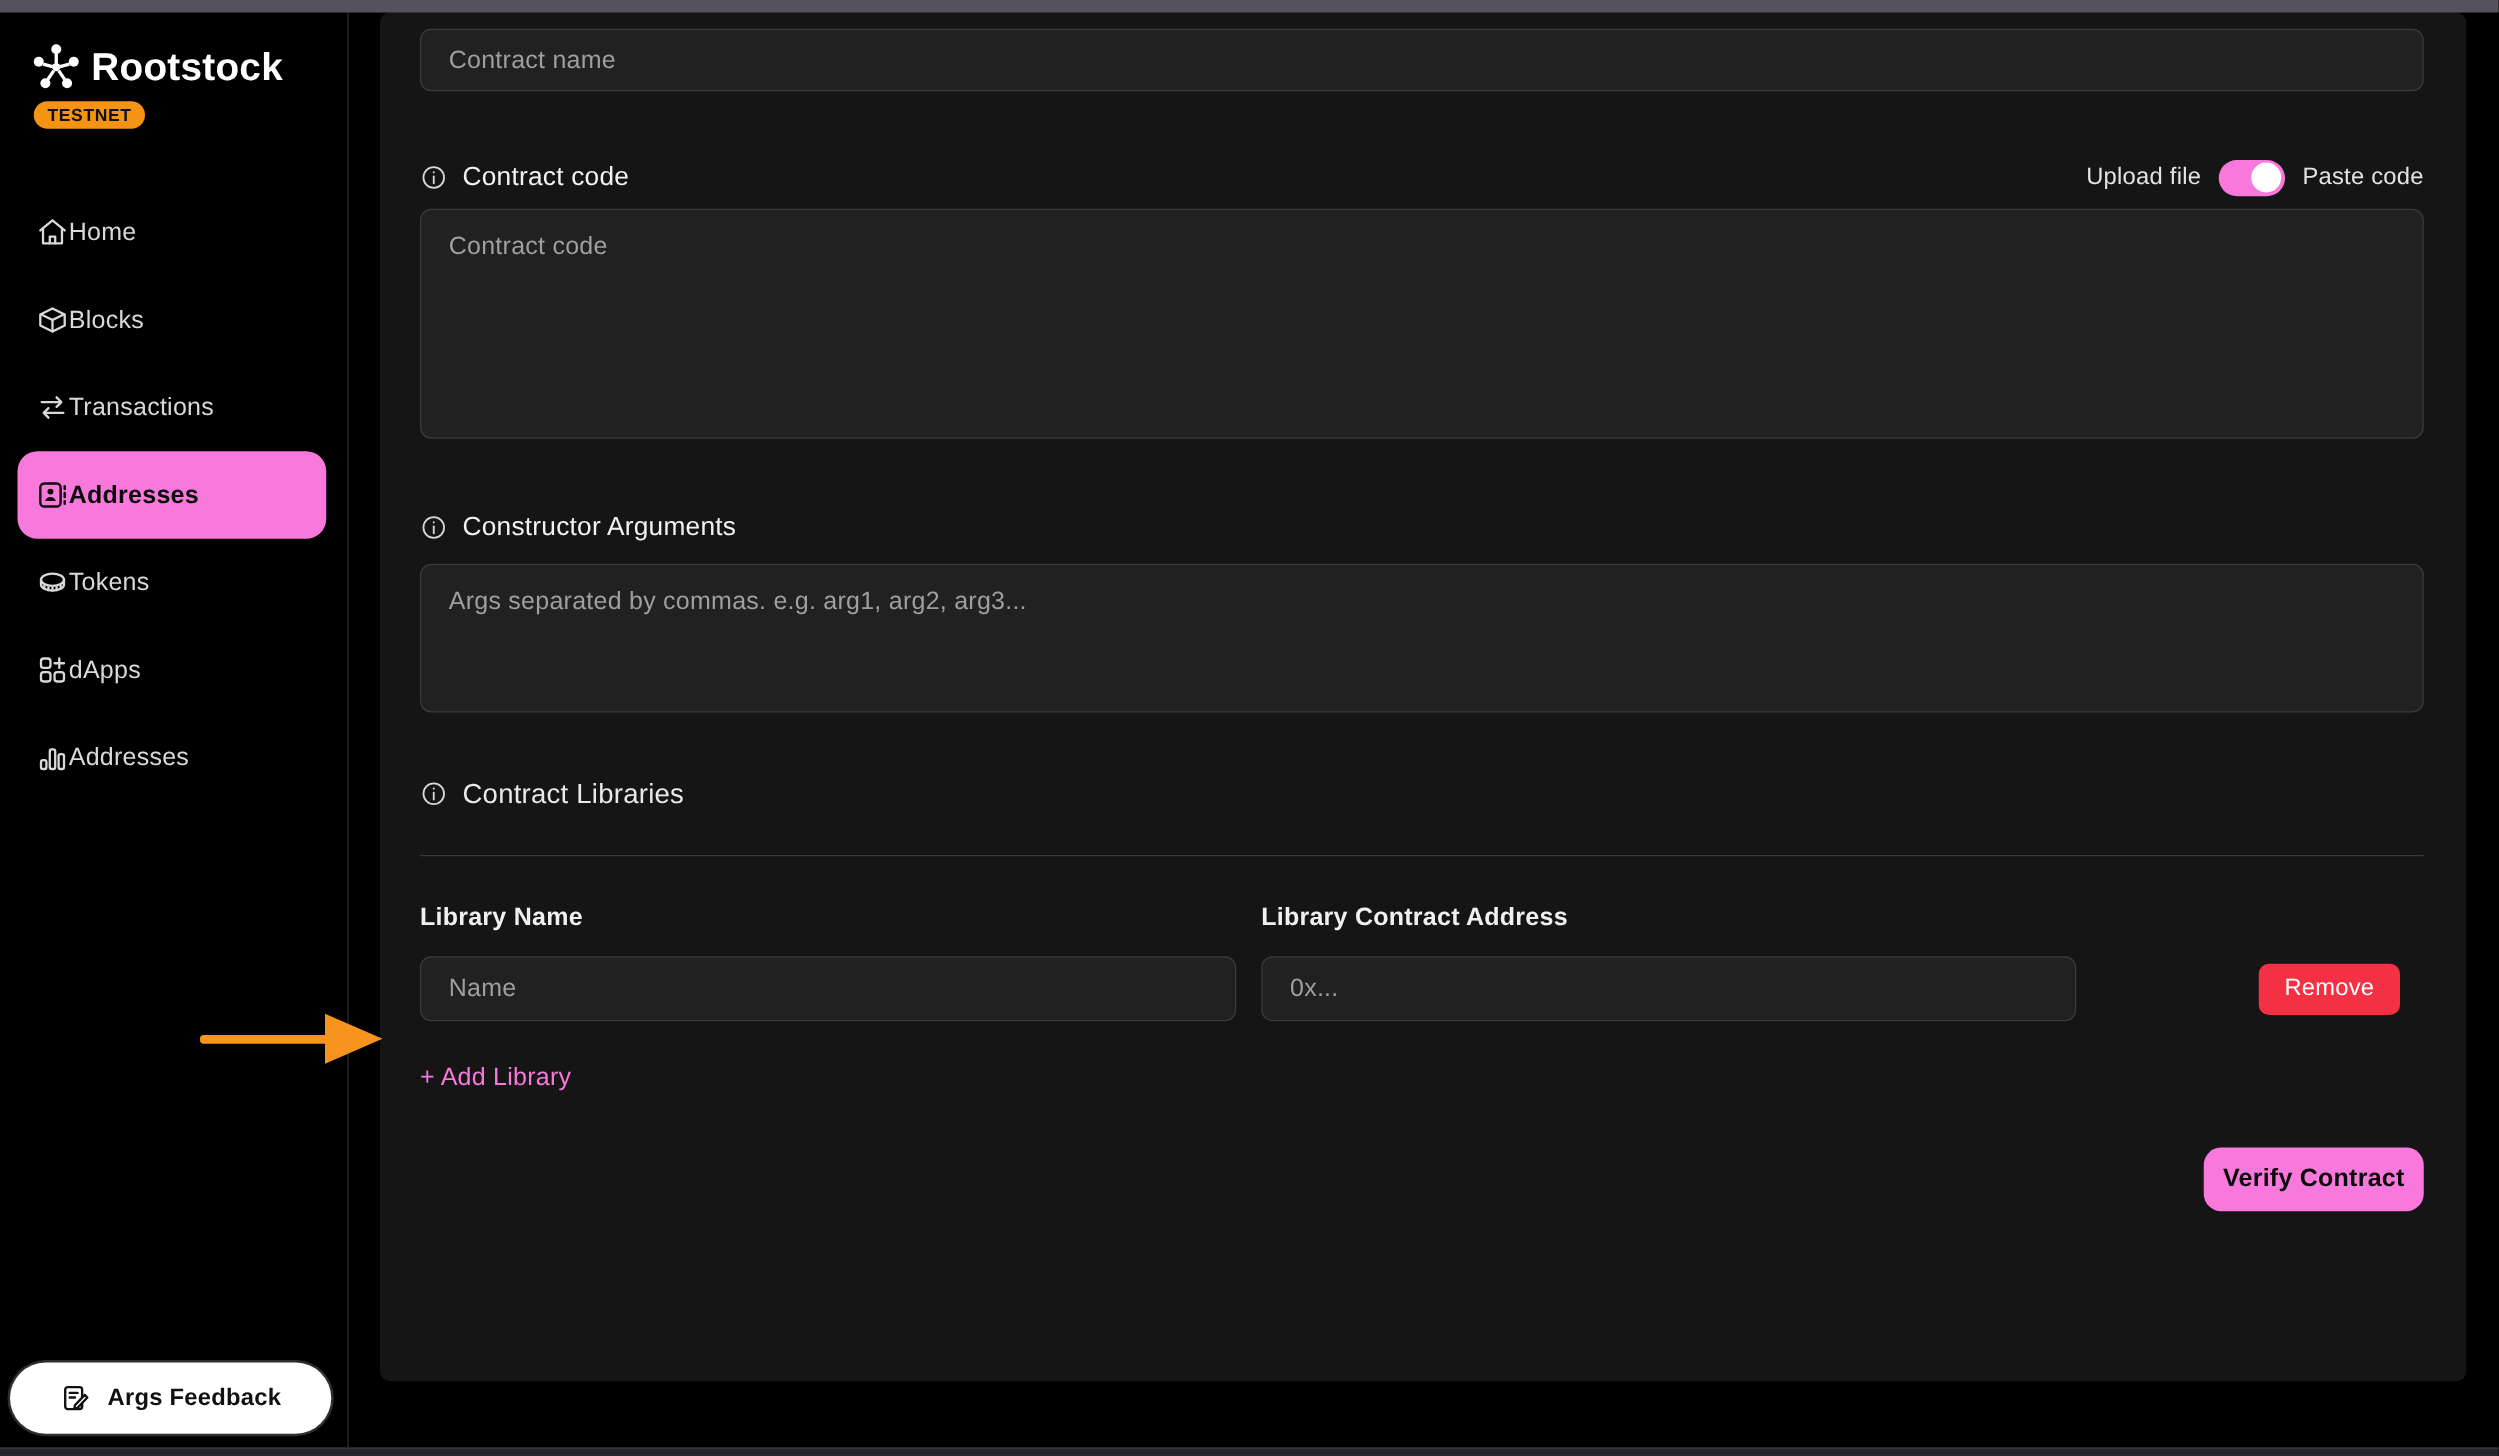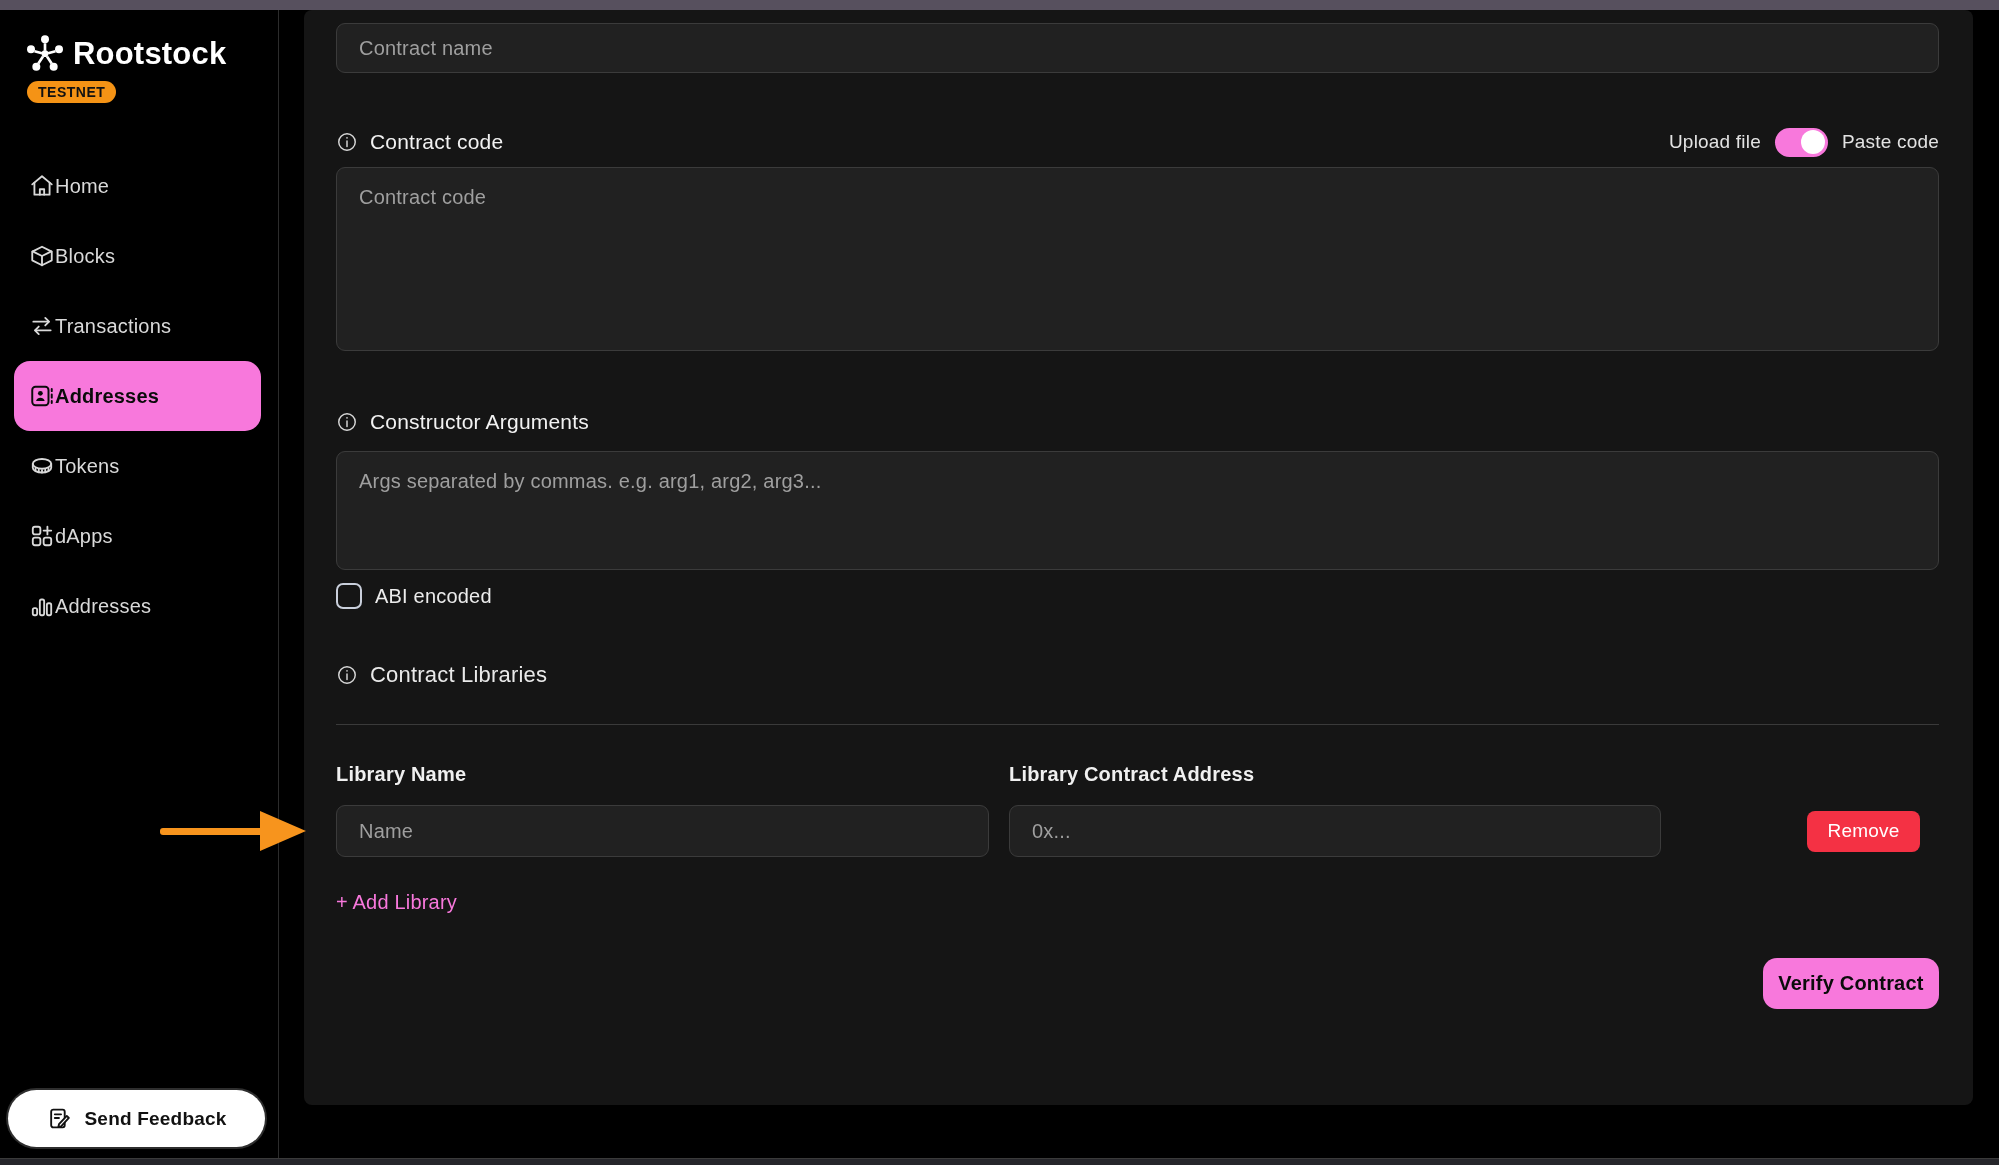--- a/index.html
+++ b/index.html
@@ -171,21 +171,21 @@
         <span class="nav-label">Addresses</span>
       </div>
     </nav>
 
     <button class="feedback-btn">
       <svg class="fb-icon" viewBox="0 0 24 24" fill="none" stroke="currentColor" stroke-width="1.8" stroke-linecap="round" stroke-linejoin="round">
         <rect x="4" y="3.5" width="13" height="17" rx="2"></rect>
         <path d="M7.5 8h6M7.5 11.5h4"></path>
         <path d="M11.5 17.5 19 9.5l2 2-7.5 8-2.6.6z" fill="#fff"></path>
       </svg>
-      <span class="fb-label">Send Feedback</span>
+      <span class="fb-label">Args Feedback</span>
     </button>
   </div>
 
   <div class="main">
     <div class="panel">
 
       <input class="text-input contract-name-input" type="text" placeholder="Contract name" style="">
 
       <div class="section-header code-header">
         <svg class="info-icon" viewBox="0 0 24 24" fill="none" stroke="currentColor" stroke-width="1.6" stroke-linecap="round">
@@ -210,24 +210,20 @@
         <svg class="info-icon" viewBox="0 0 24 24" fill="none" stroke="currentColor" stroke-width="1.6" stroke-linecap="round">
           <circle cx="12" cy="12" r="9"></circle>
             <path d="M12 11v6"></path>
             <circle cx="12" cy="7.5" r="0.9" fill="currentColor" stroke="none"></circle>
         </svg>
         <span class="section-label">Constructor Arguments</span>
       </div>
 
       <textarea class="text-area args-area" placeholder="Args separated by commas. e.g. arg1, arg2, arg3..." style=""></textarea>
 
-      <div class="abi-row">
-        <div class="checkbox" role="checkbox" aria-checked="false"></div>
-        <span class="abi-label">ABI encoded</span>
-      </div>
 
       <div class="lib-header">
         <svg class="info-icon" viewBox="0 0 24 24" fill="none" stroke="currentColor" stroke-width="1.6" stroke-linecap="round">
           <circle cx="12" cy="12" r="9"></circle>
             <path d="M12 11v6"></path>
             <circle cx="12" cy="7.5" r="0.9" fill="currentColor" stroke="none"></circle>
         </svg>
         <span class="section-label">Contract Libraries</span>
       </div>
 

